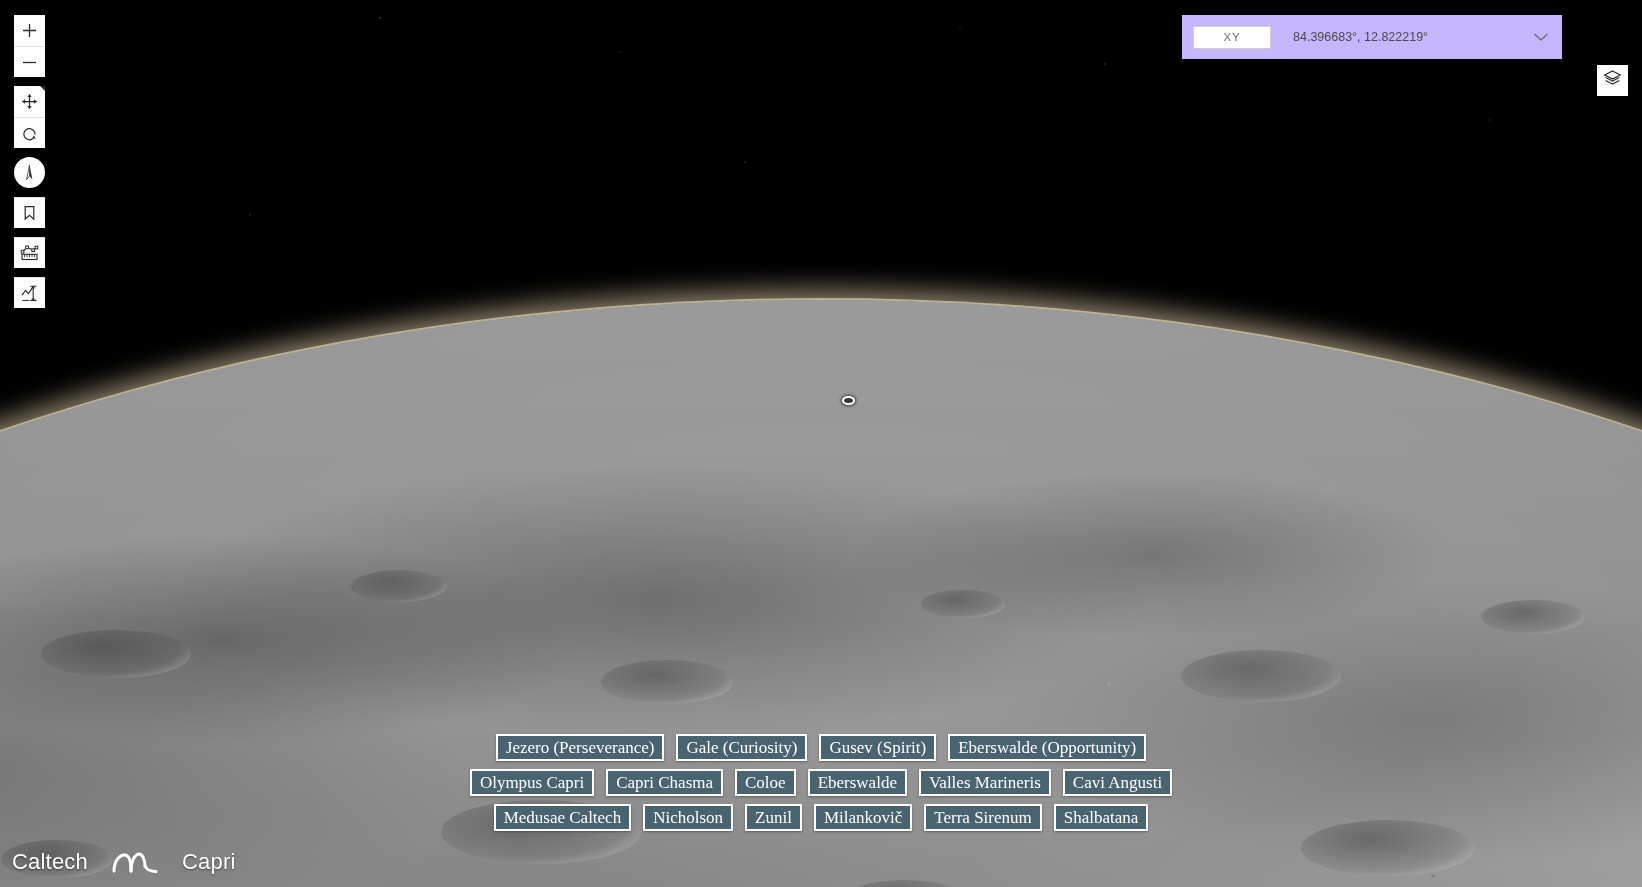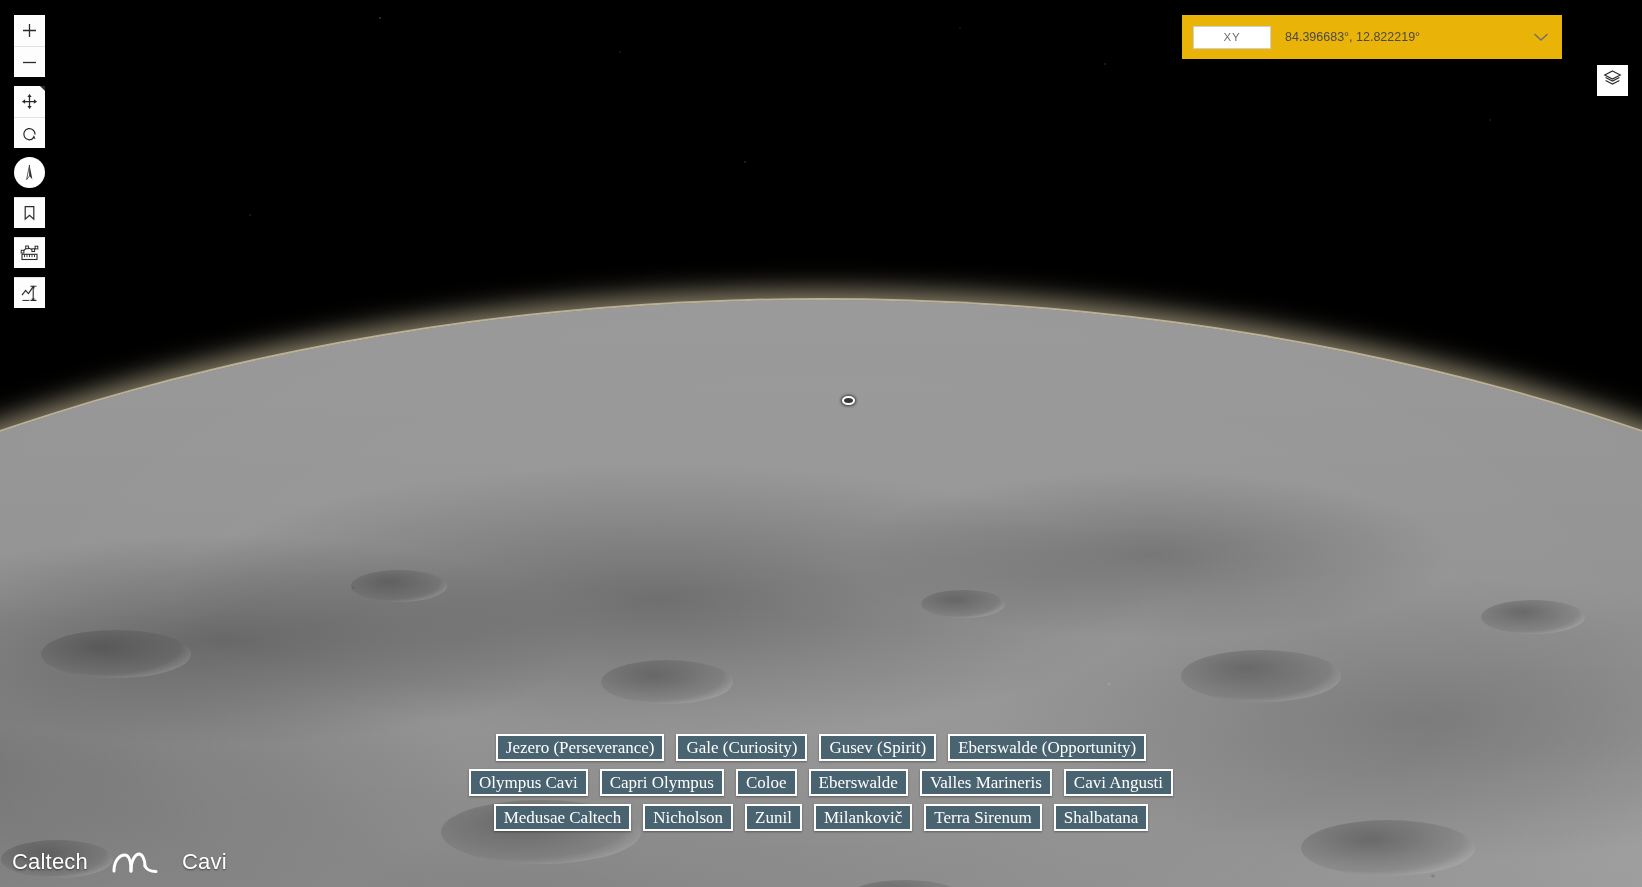--- a/index.html
+++ b/index.html
@@ -198,37 +198,37 @@
     border-top:5px solid #2b2b2b;
     border-left:5px solid transparent;
   }
 
   
   #coord-widget {
     position:absolute; right:80px; top:15px;
     height:44px;
     min-width:380px;
     display:flex; align-items:center;
-    background:#eab308;
+    background:#c4b5fd;
     box-shadow:0 1px 3px rgba(0,0,0,.4);
     z-index:40;
   }
   #coord-mode {
     margin-left:11px;
     width:78px; height:23px;
     display:flex; align-items:center; justify-content:center;
     border:1px solid #cfcfcf;
     background:#ffffff;
     font-size:11.5px;
     letter-spacing:.9px;
     color:#6e6e6e;
     cursor:pointer;
   }
   #coord-value {
-    margin-left:14px;
+    margin-left:22px;
     font-size:12.5px;
     color:#4a4a4a;
     white-space:nowrap;
     flex:1;
   }
   #coord-expand {
     width:42px; height:100%;
     display:flex; align-items:center; justify-content:center;
     cursor:pointer;
   }
@@ -436,22 +436,22 @@
   </div>
 
   <div id="labels">
     <div class="label-row">
       <div class="place-label">Jezero (Perseverance)</div>
       <div class="place-label">Gale (Curiosity)</div>
       <div class="place-label">Gusev (Spirit)</div>
       <div class="place-label">Eberswalde (Opportunity)</div>
     </div>
     <div class="label-row">
-      <div class="place-label">Olympus Cavi</div>
-      <div class="place-label">Capri Olympus</div>
+      <div class="place-label">Olympus Capri</div>
+      <div class="place-label">Capri Chasma</div>
       <div class="place-label">Coloe</div>
       <div class="place-label">Eberswalde</div>
       <div class="place-label">Valles Marineris</div>
       <div class="place-label">Cavi Angusti</div>
     </div>
     <div class="label-row">
       <div class="place-label">Medusae Caltech</div>
       <div class="place-label">Nicholson</div>
       <div class="place-label">Zunil</div>
       <div class="place-label">Milankovič</div>
@@ -462,16 +462,16 @@
 
   <div id="attribution">
     <span>Caltech</span>
     <span>
       <svg id="esri-logo" width="48" height="24" viewBox="0 0 48 24">
         <path d="M3 21 C3 9, 10 5, 13.5 5 C17 5, 20 9, 20 21" fill="none" stroke="#ffffff" stroke-width="3" stroke-linecap="round"></path>
         <path d="M20 21 C20 9, 25 4, 28 4 C31 4, 34 9, 34 16" fill="none" stroke="#ffffff" stroke-width="3" stroke-linecap="round"></path>
         <path d="M34 16 C35.5 19.5, 39 21.5, 45 21.5" fill="none" stroke="#ffffff" stroke-width="3" stroke-linecap="round"></path>
       </svg>
     </span>
-    <span>Cavi</span>
+    <span>Capri</span>
   </div>
 
 </div>
 
 </body></html>

